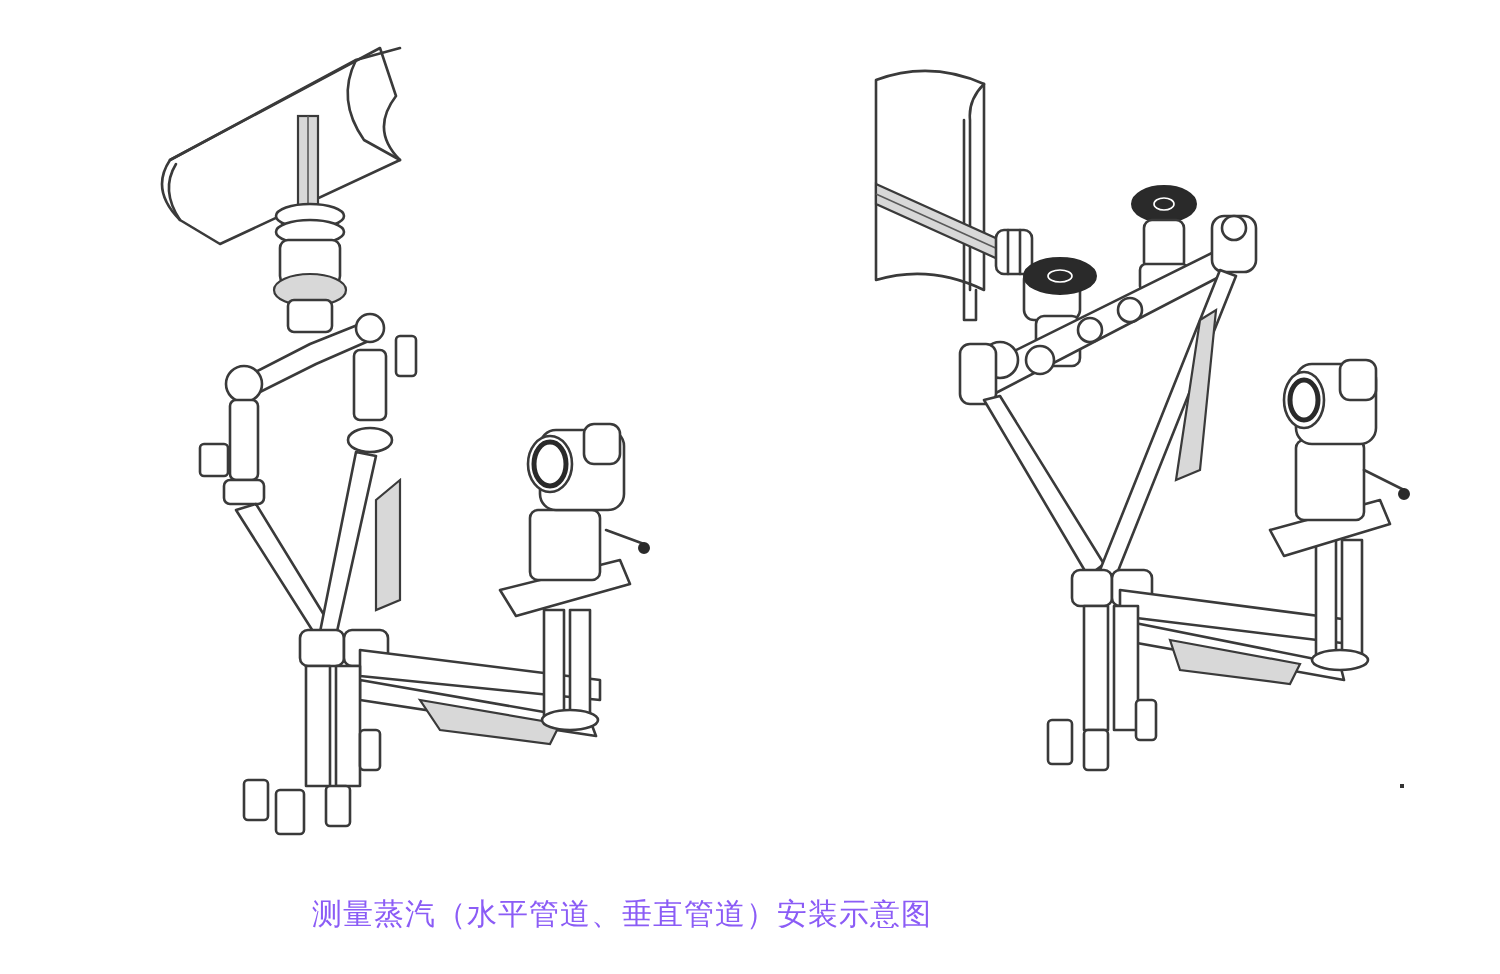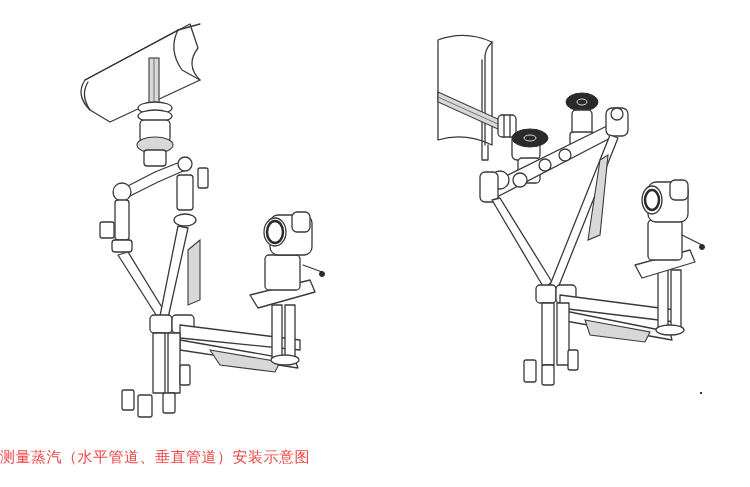--- a/index.html
+++ b/index.html
@@ -7,22 +7,22 @@
          font-family: "DejaVu Serif", "Liberation Serif", serif; }
   .figure { position: absolute; }
   .fig-left { left: 60px; top: 0px; width: 270px; height: 430px; }
   .fig-right { left: 420px; top: 20px; width: 300px; height: 400px; }
   svg { width: 100%; height: 100%; display: block; }
   svg .ln { fill: none; stroke: #3a3a3a; stroke-width: 1.3; stroke-linejoin: round; stroke-linecap: round; }
   svg .fl { fill: #ffffff; stroke: #3a3a3a; stroke-width: 1.3; stroke-linejoin: round; }
   svg .gr { fill: #d8d8d8; stroke: #3a3a3a; stroke-width: 1.1; }
   svg .dk { fill: #2a2a2a; stroke: #2a2a2a; stroke-width: 1; }
   svg .thin { fill: none; stroke: #5a5a5a; stroke-width: 0.8; }
-  .caption { position: absolute; left: 0; width: 622px; top: 448px; 
-             font-size: 15px; color: #ef4444; letter-spacing: 0.5px; }
+  .caption { position: absolute; left: 0; width: 622px; top: 448px; text-align: center;
+             font-size: 15px; color: #8b5cf6; letter-spacing: 0.5px; }
   .dot { position: absolute; left: 700px; top: 392px; width: 2px; height: 2px; background: #333; }
 </style>
 </head>
 <body>
 
 <div class="figure fig-left">
   <svg viewBox="0 0 270 430">
 
     <g>
       <path class="fl" d="M25 80 Q15 95 30 110 L50 122 L140 80 Q125 65 138 48 L130 24 Z"></path>

